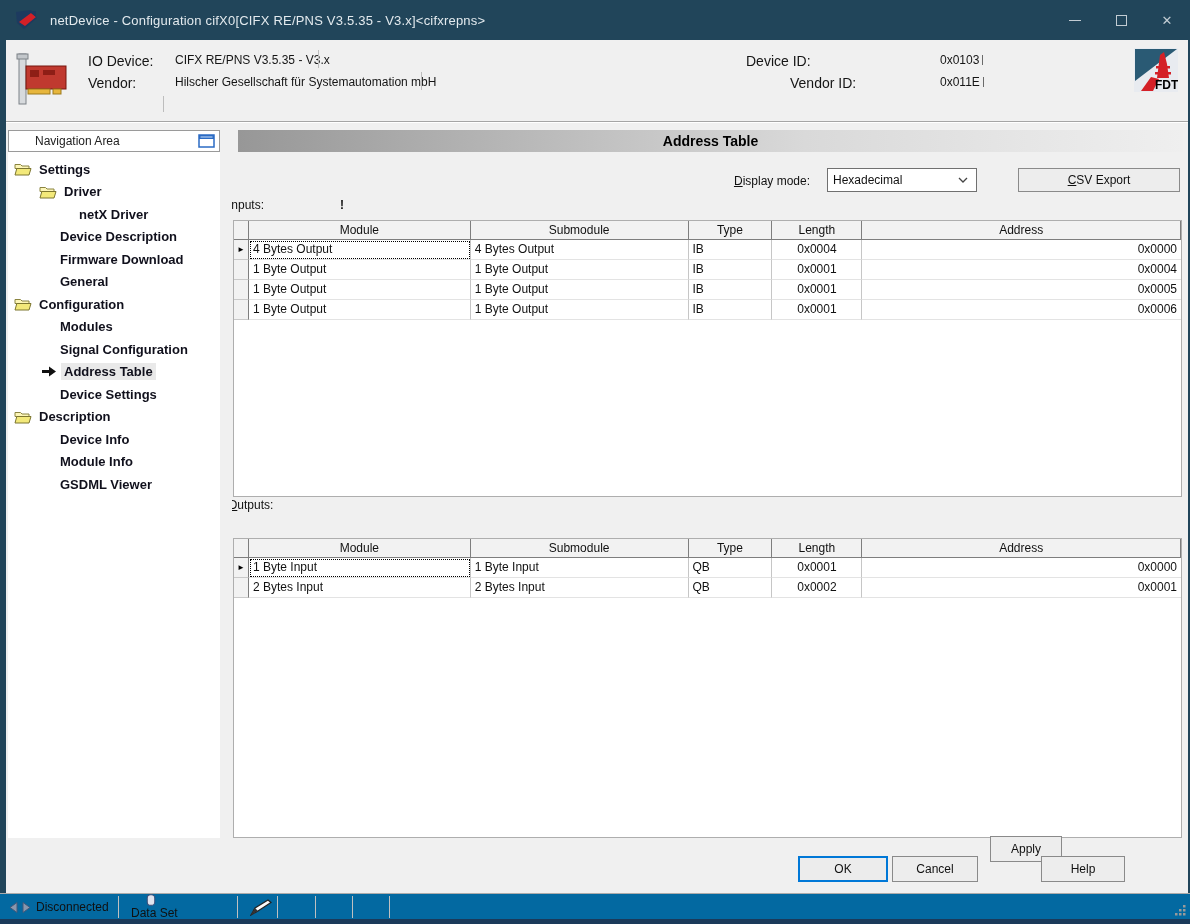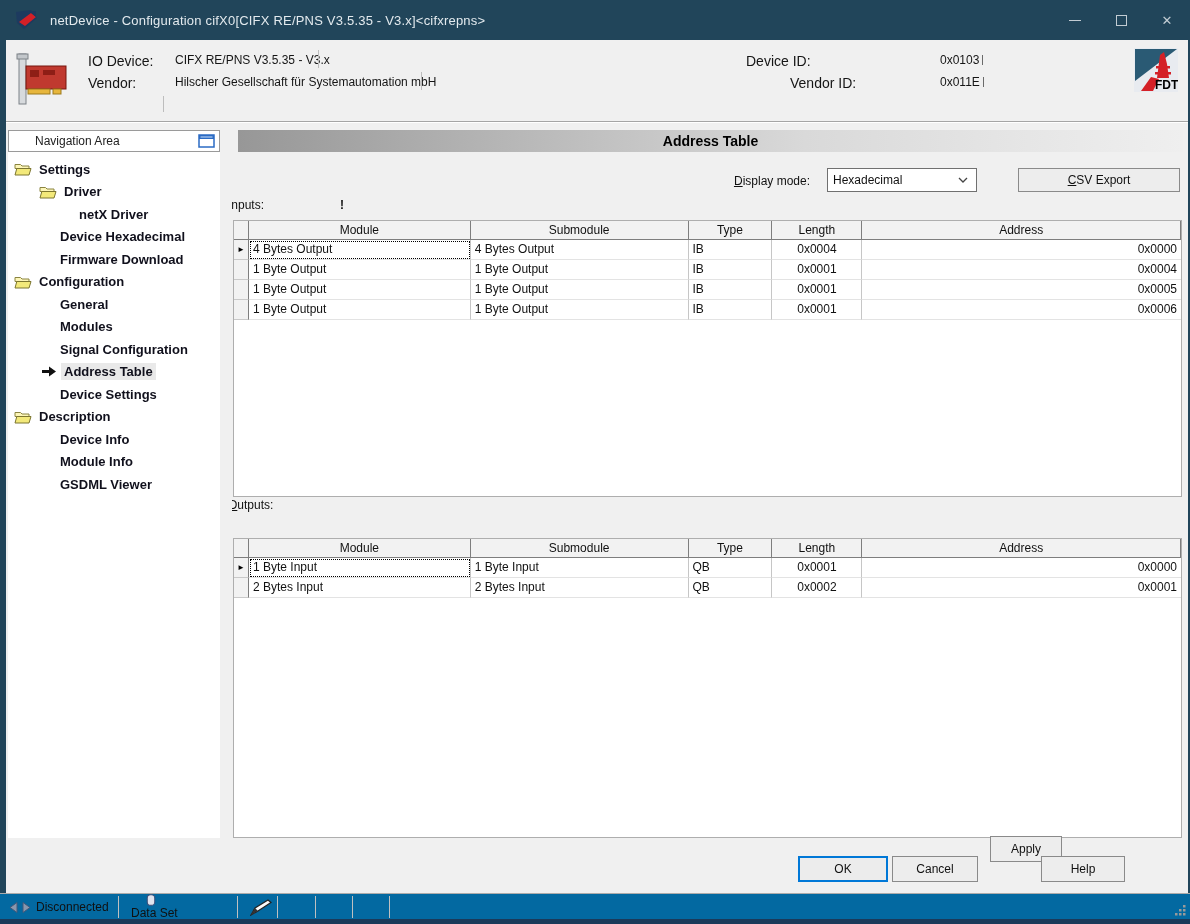--- a/index.html
+++ b/index.html
@@ -167,34 +167,34 @@
         <svg class="folder" width="18" height="14" viewBox="0 0 18 14">
             <path d="M1,2.5 h5.5 l1.5,1.5 h7 v2.5 h-14 z" fill="#fdf6b8" stroke="#8a8440"></path>
             <path d="M2.8,6.5 h14.2 l-2,6.5 H1 z" fill="#f3e97a" stroke="#7c7630"></path>
           </svg>
         <span class="lbl">Driver</span>
       </div>
       <div class="tree-item ti-ind2">
         <span class="lbl">netX Driver</span>
       </div>
       <div class="tree-item ti-ind1">
-        <span class="lbl">Device Hexadecimal</span>
+        <span class="lbl">Device Description</span>
       </div>
       <div class="tree-item ti-ind1">
         <span class="lbl">Firmware Download</span>
+      </div>
+      <div class="tree-item ti-ind1">
+        <span class="lbl">General</span>
       </div>
       <div class="tree-item ti-ind0">
         <svg class="folder" width="18" height="14" viewBox="0 0 18 14">
             <path d="M1,2.5 h5.5 l1.5,1.5 h7 v2.5 h-14 z" fill="#fdf6b8" stroke="#8a8440"></path>
             <path d="M2.8,6.5 h14.2 l-2,6.5 H1 z" fill="#f3e97a" stroke="#7c7630"></path>
           </svg>
         <span class="lbl">Configuration</span>
-      </div>
-      <div class="tree-item ti-ind1">
-        <span class="lbl">General</span>
       </div>
       <div class="tree-item ti-ind1">
         <span class="lbl">Modules</span>
       </div>
       <div class="tree-item ti-ind1">
         <span class="lbl">Signal Configuration</span>
       </div>
       <div class="tree-item ti-sel">
         <svg class="sel-arrow" width="16" height="12" viewBox="0 0 16 12">
             <path d="M1,6.5 h7 v-3.5 l7,5 -7,5 v-3.5 h-7 z" fill="#111" transform="translate(0,-2.5)"></path>

